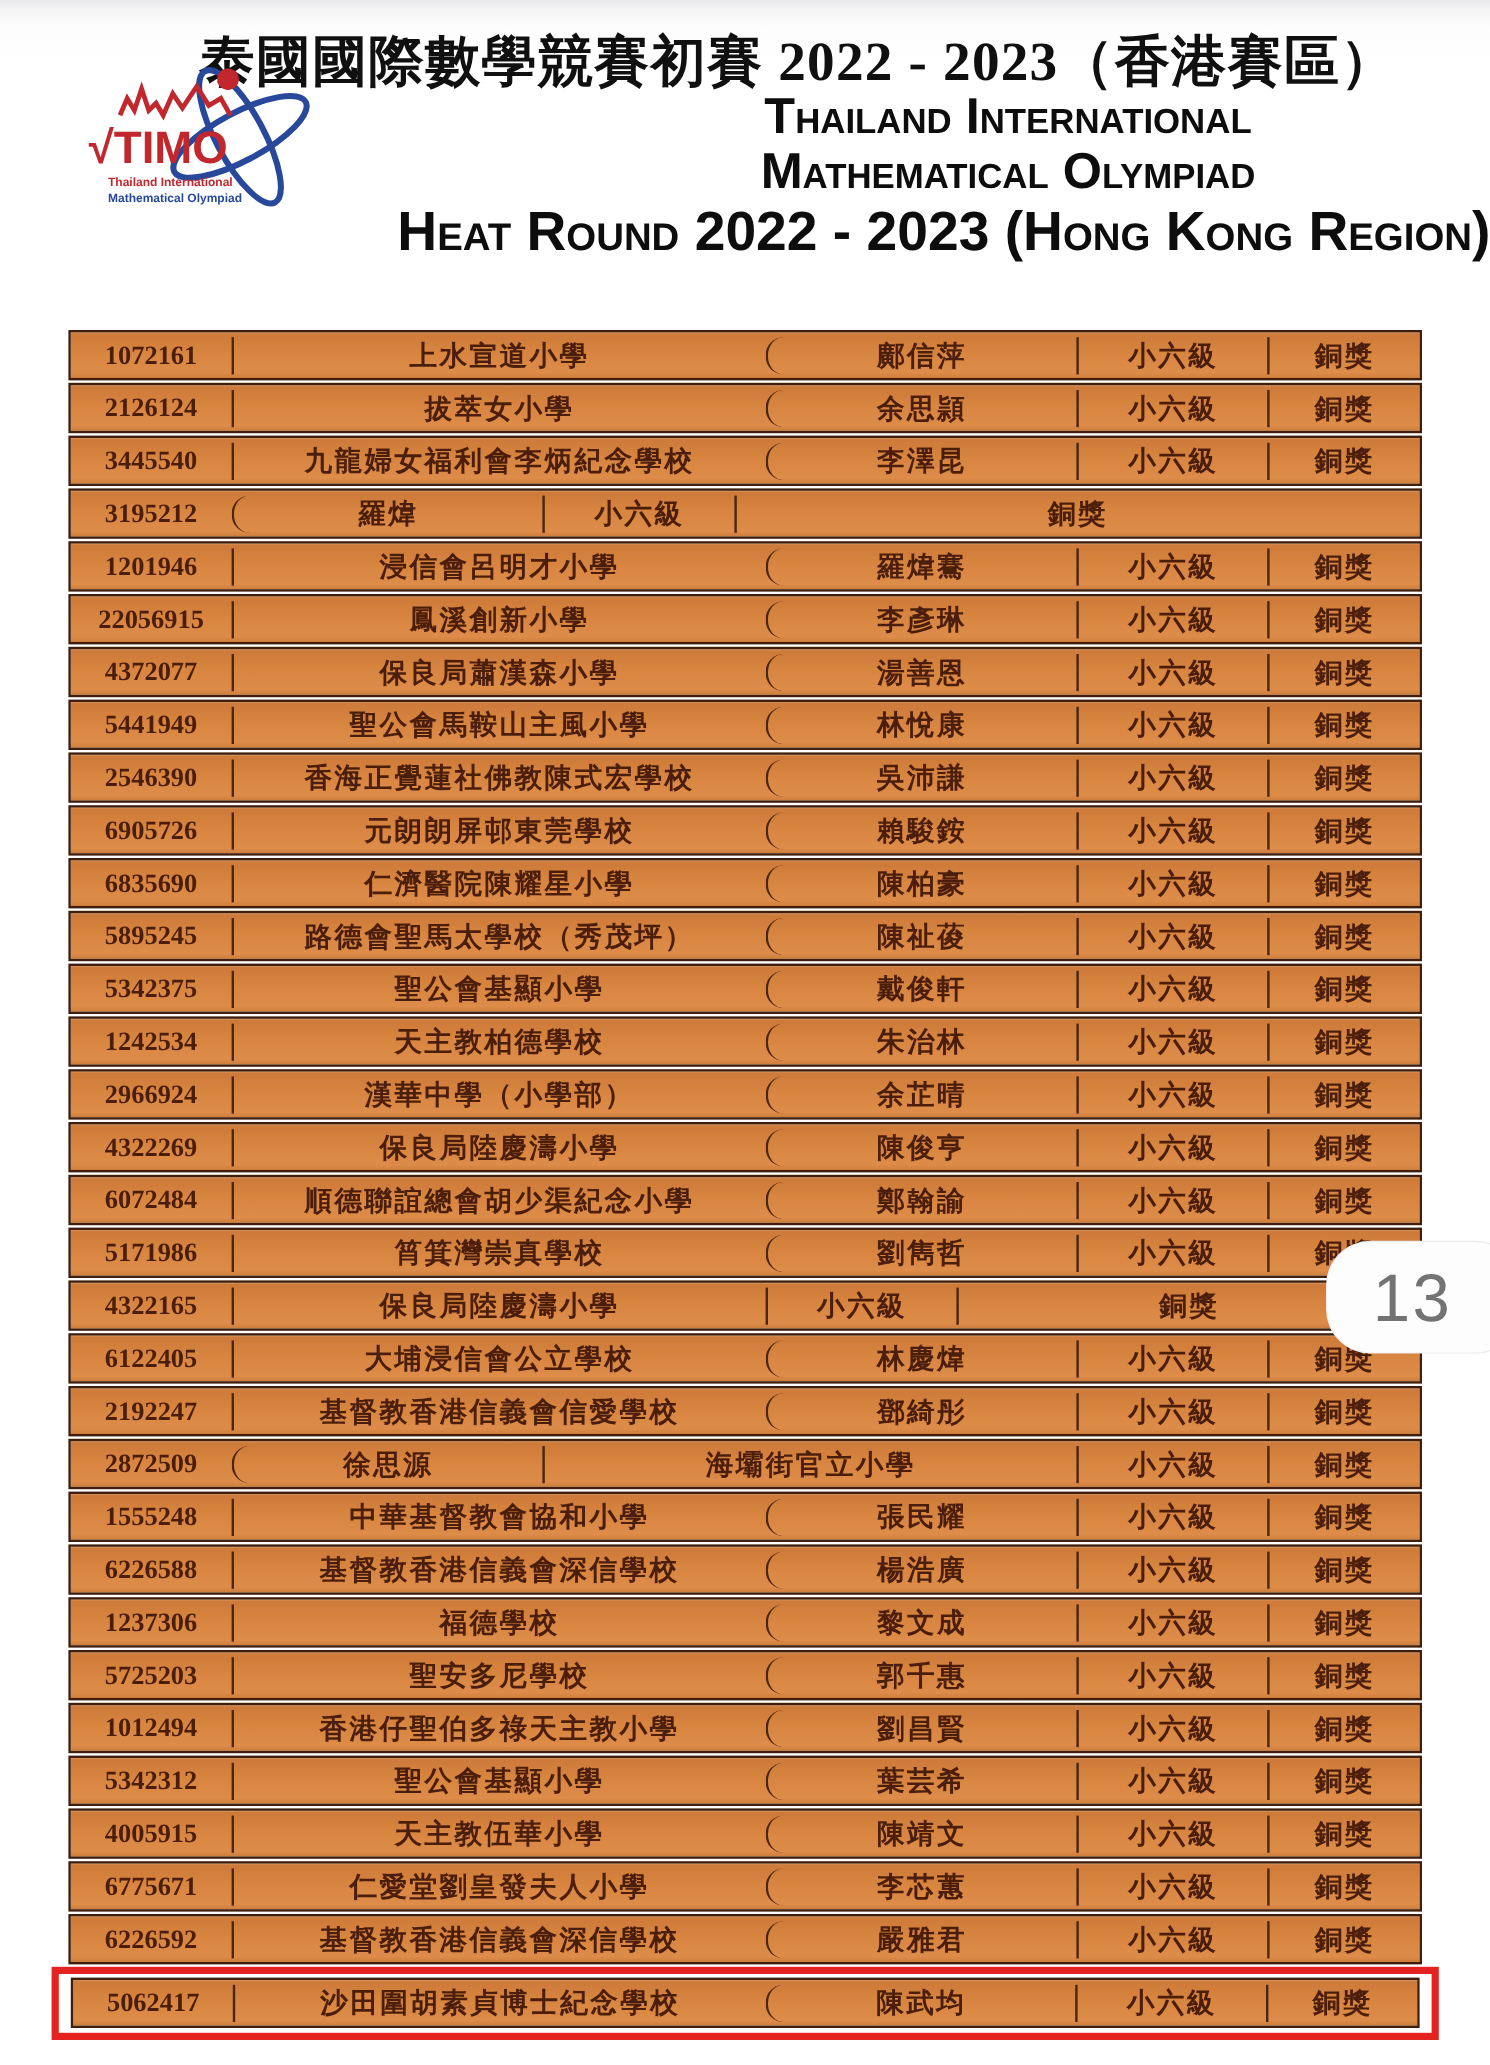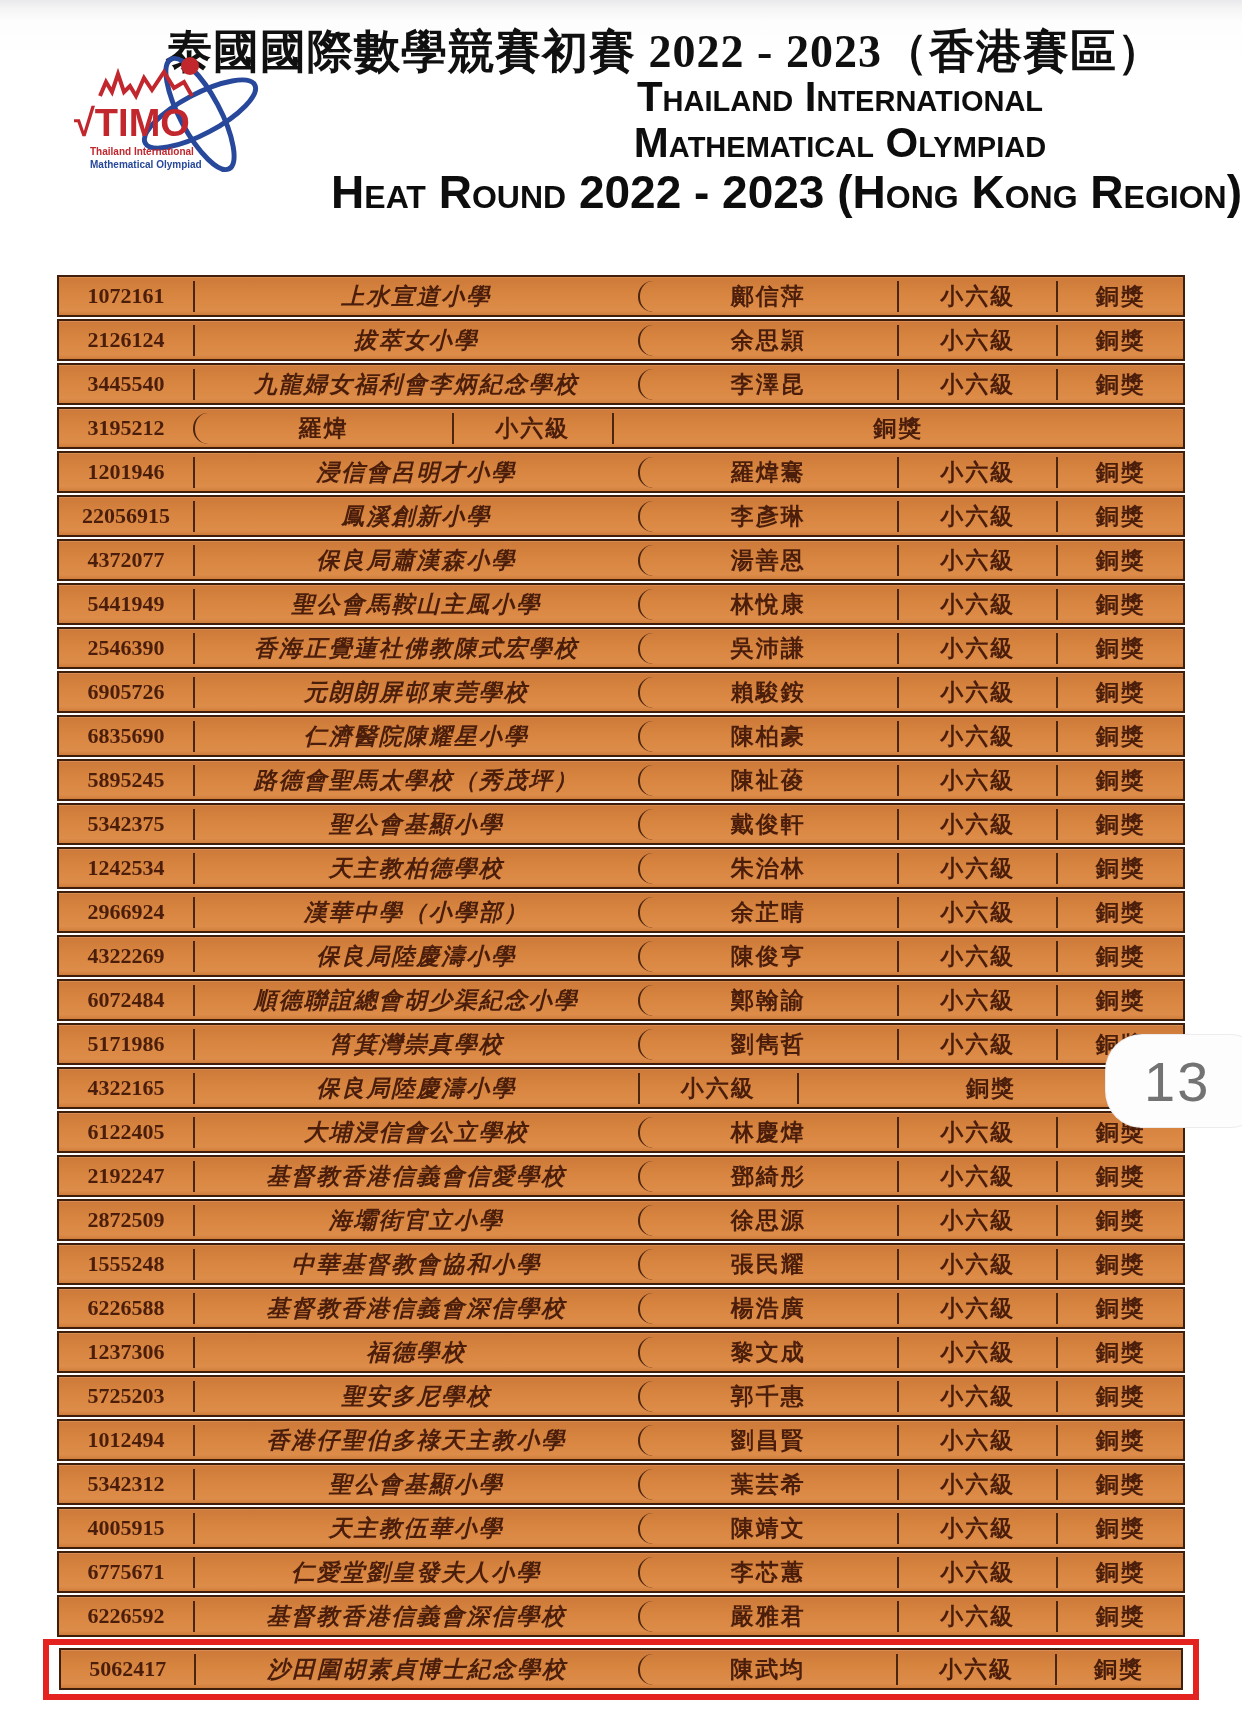--- a/index.html
+++ b/index.html
@@ -55,21 +55,21 @@
   }
   .cell{
     display:flex;align-items:center;justify-content:center;
     color:#4b1d0b;
     font-size:23px;font-weight:bold;
     letter-spacing:2px;
     white-space:nowrap;overflow:hidden;
   }
   .cell + .cell{border-left:2px solid #4a250f;}
   .c-id{width:11.9%;font-size:22px;letter-spacing:0;}
-  .c-school{width:39.4%;font-style:italic;}
+  .c-school{width:39.4%;}
   .c-name{width:22.9%;border-radius:15px;}
   .c-grade{width:14.0%;}
   .c-award{width:11.8%;flex:1;}
   
   .highlight-box{
     border:6px solid #e42320;
     margin:0 -14px 0 -14px;
     padding:3px 10px 4px 10px;
     background:transparent;
   }
@@ -264,22 +264,22 @@
       </div>
       <div class="trow">
         <div class="cell c-id">2192247</div>
         <div class="cell c-school">基督教香港信義會信愛學校</div>
         <div class="cell c-name">鄧綺彤</div>
         <div class="cell c-grade">小六級</div>
         <div class="cell c-award">銅獎</div>
       </div>
       <div class="trow">
         <div class="cell c-id">2872509</div>
+        <div class="cell c-name">徐思源</div>
         <div class="cell c-school">海壩街官立小學</div>
-        <div class="cell c-name">徐思源</div>
         <div class="cell c-grade">小六級</div>
         <div class="cell c-award">銅獎</div>
       </div>
       <div class="trow">
         <div class="cell c-id">1555248</div>
         <div class="cell c-school">中華基督教會協和小學</div>
         <div class="cell c-name">張民耀</div>
         <div class="cell c-grade">小六級</div>
         <div class="cell c-award">銅獎</div>
       </div>

